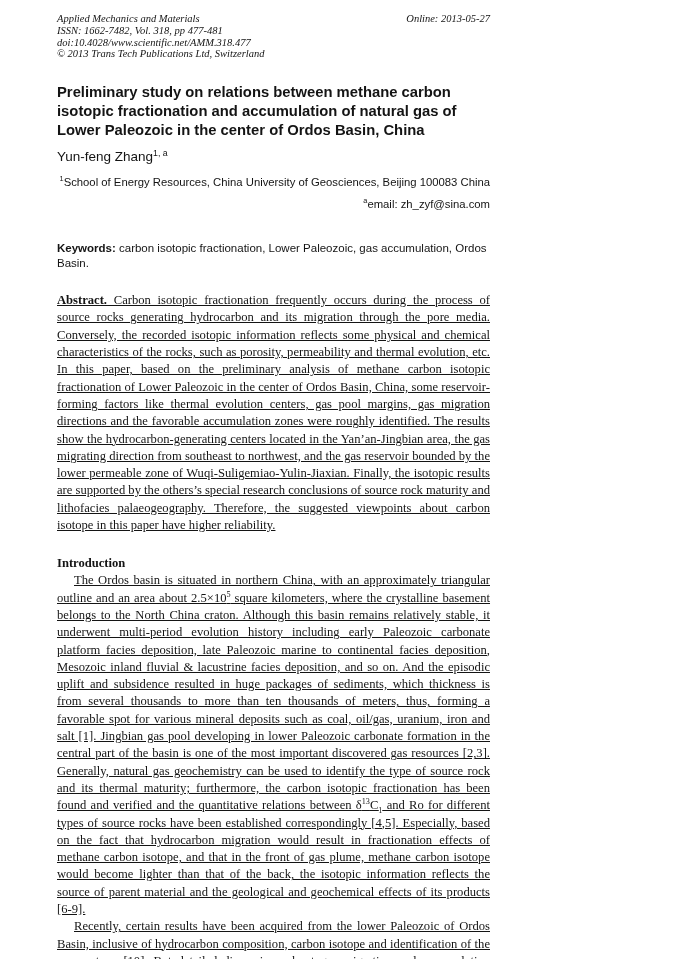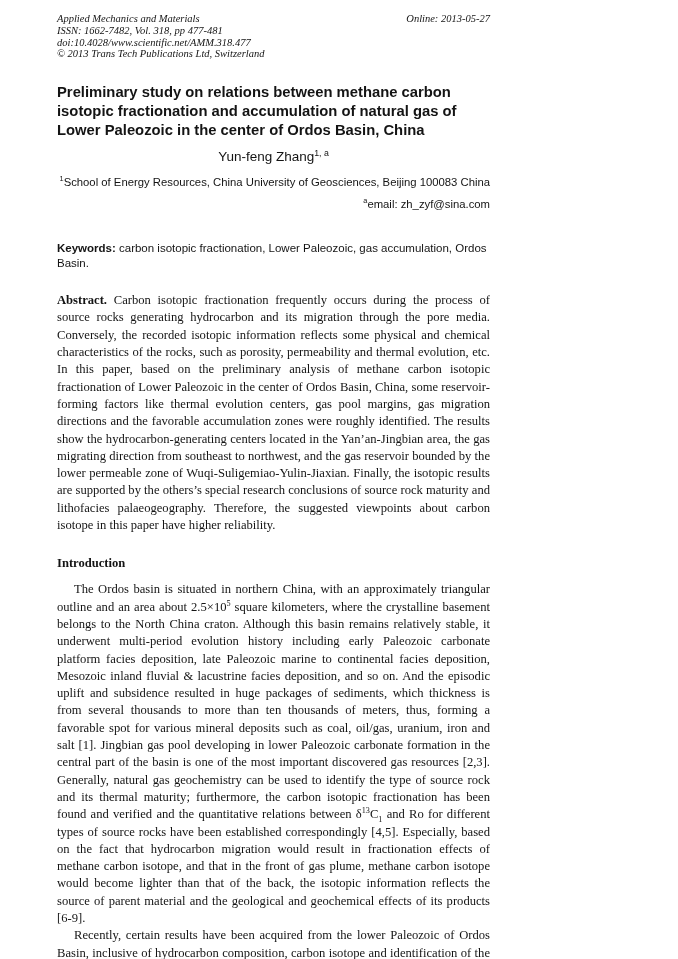--- a/index.html
+++ b/index.html
@@ -27,21 +27,20 @@
   .hdr-right { white-space: nowrap; }
 
   
   .title {
     margin: 23px auto 0;
     max-width: 565px;
     font: bold 14.8px/19px "Liberation Sans", "DejaVu Sans", sans-serif;
   }
   .author {
     margin-top: 8px;
-    text-align: center;
     font: 13.5px/17px "Liberation Sans", "DejaVu Sans", sans-serif;
   }
   .affil {
     margin-top: 10px;
     text-align: right;
     font: 11.3px/14px "Liberation Sans", "DejaVu Sans", sans-serif;
   }
   .email { margin-top: 8px; }
 
   sup, sub {
@@ -54,28 +53,29 @@
     margin: 30px 0 0;
     font: 11.5px/15px "Liberation Sans", "DejaVu Sans", sans-serif;
   }
   .keywords b { font-weight: bold; }
 
   
   .body {
     margin: 21px 0 0;
     font: 12.6px/17.3px "Liberation Serif", "DejaVu Serif", serif;
     text-align: justify;
+    text-decoration: underline;
   }
   .body b { font-weight: bold; }
   .section-heading {
     margin: 21px 0 0;
     font: bold 12.6px/17px "Liberation Serif", "DejaVu Serif", serif;
   }
   .body.indent {
-    margin-top: 9px;
+    margin-top: 0;
     text-indent: 17px;
   }
   .body.indent + .body.indent { margin-top: 0; }
 </style>
 </head>
 <body>
 
 <div class="page">
 
   <header class="hdr">

